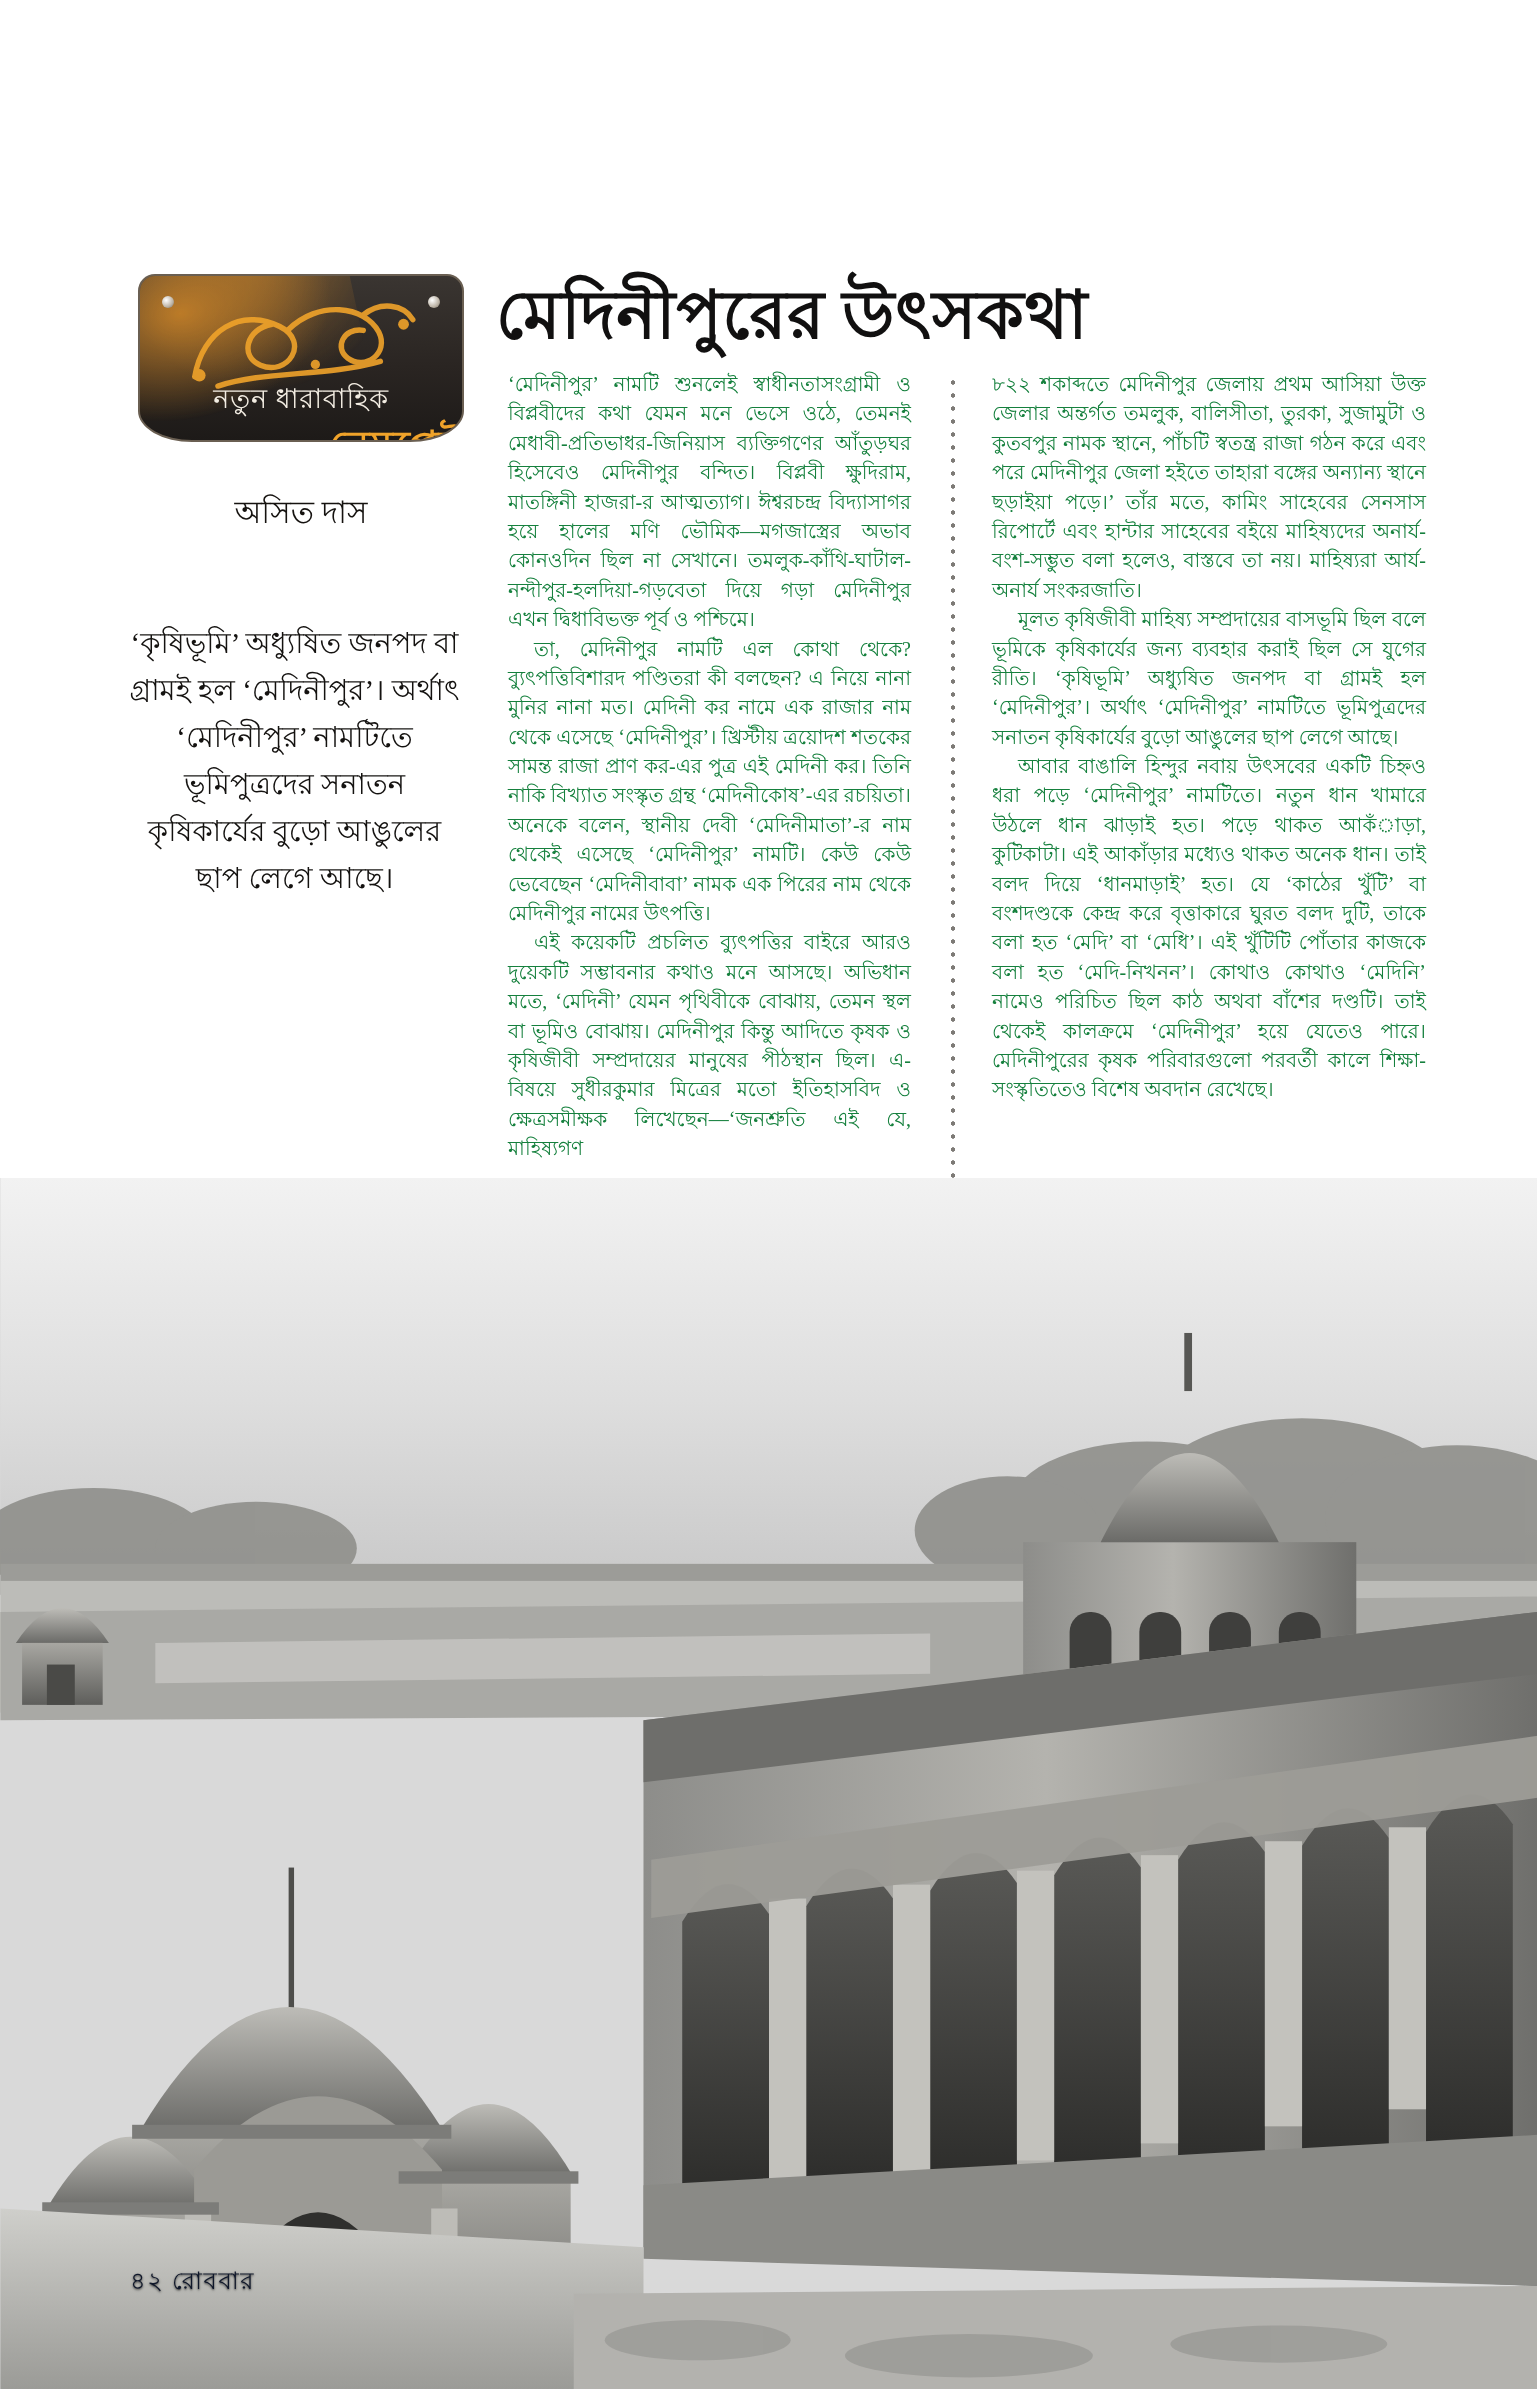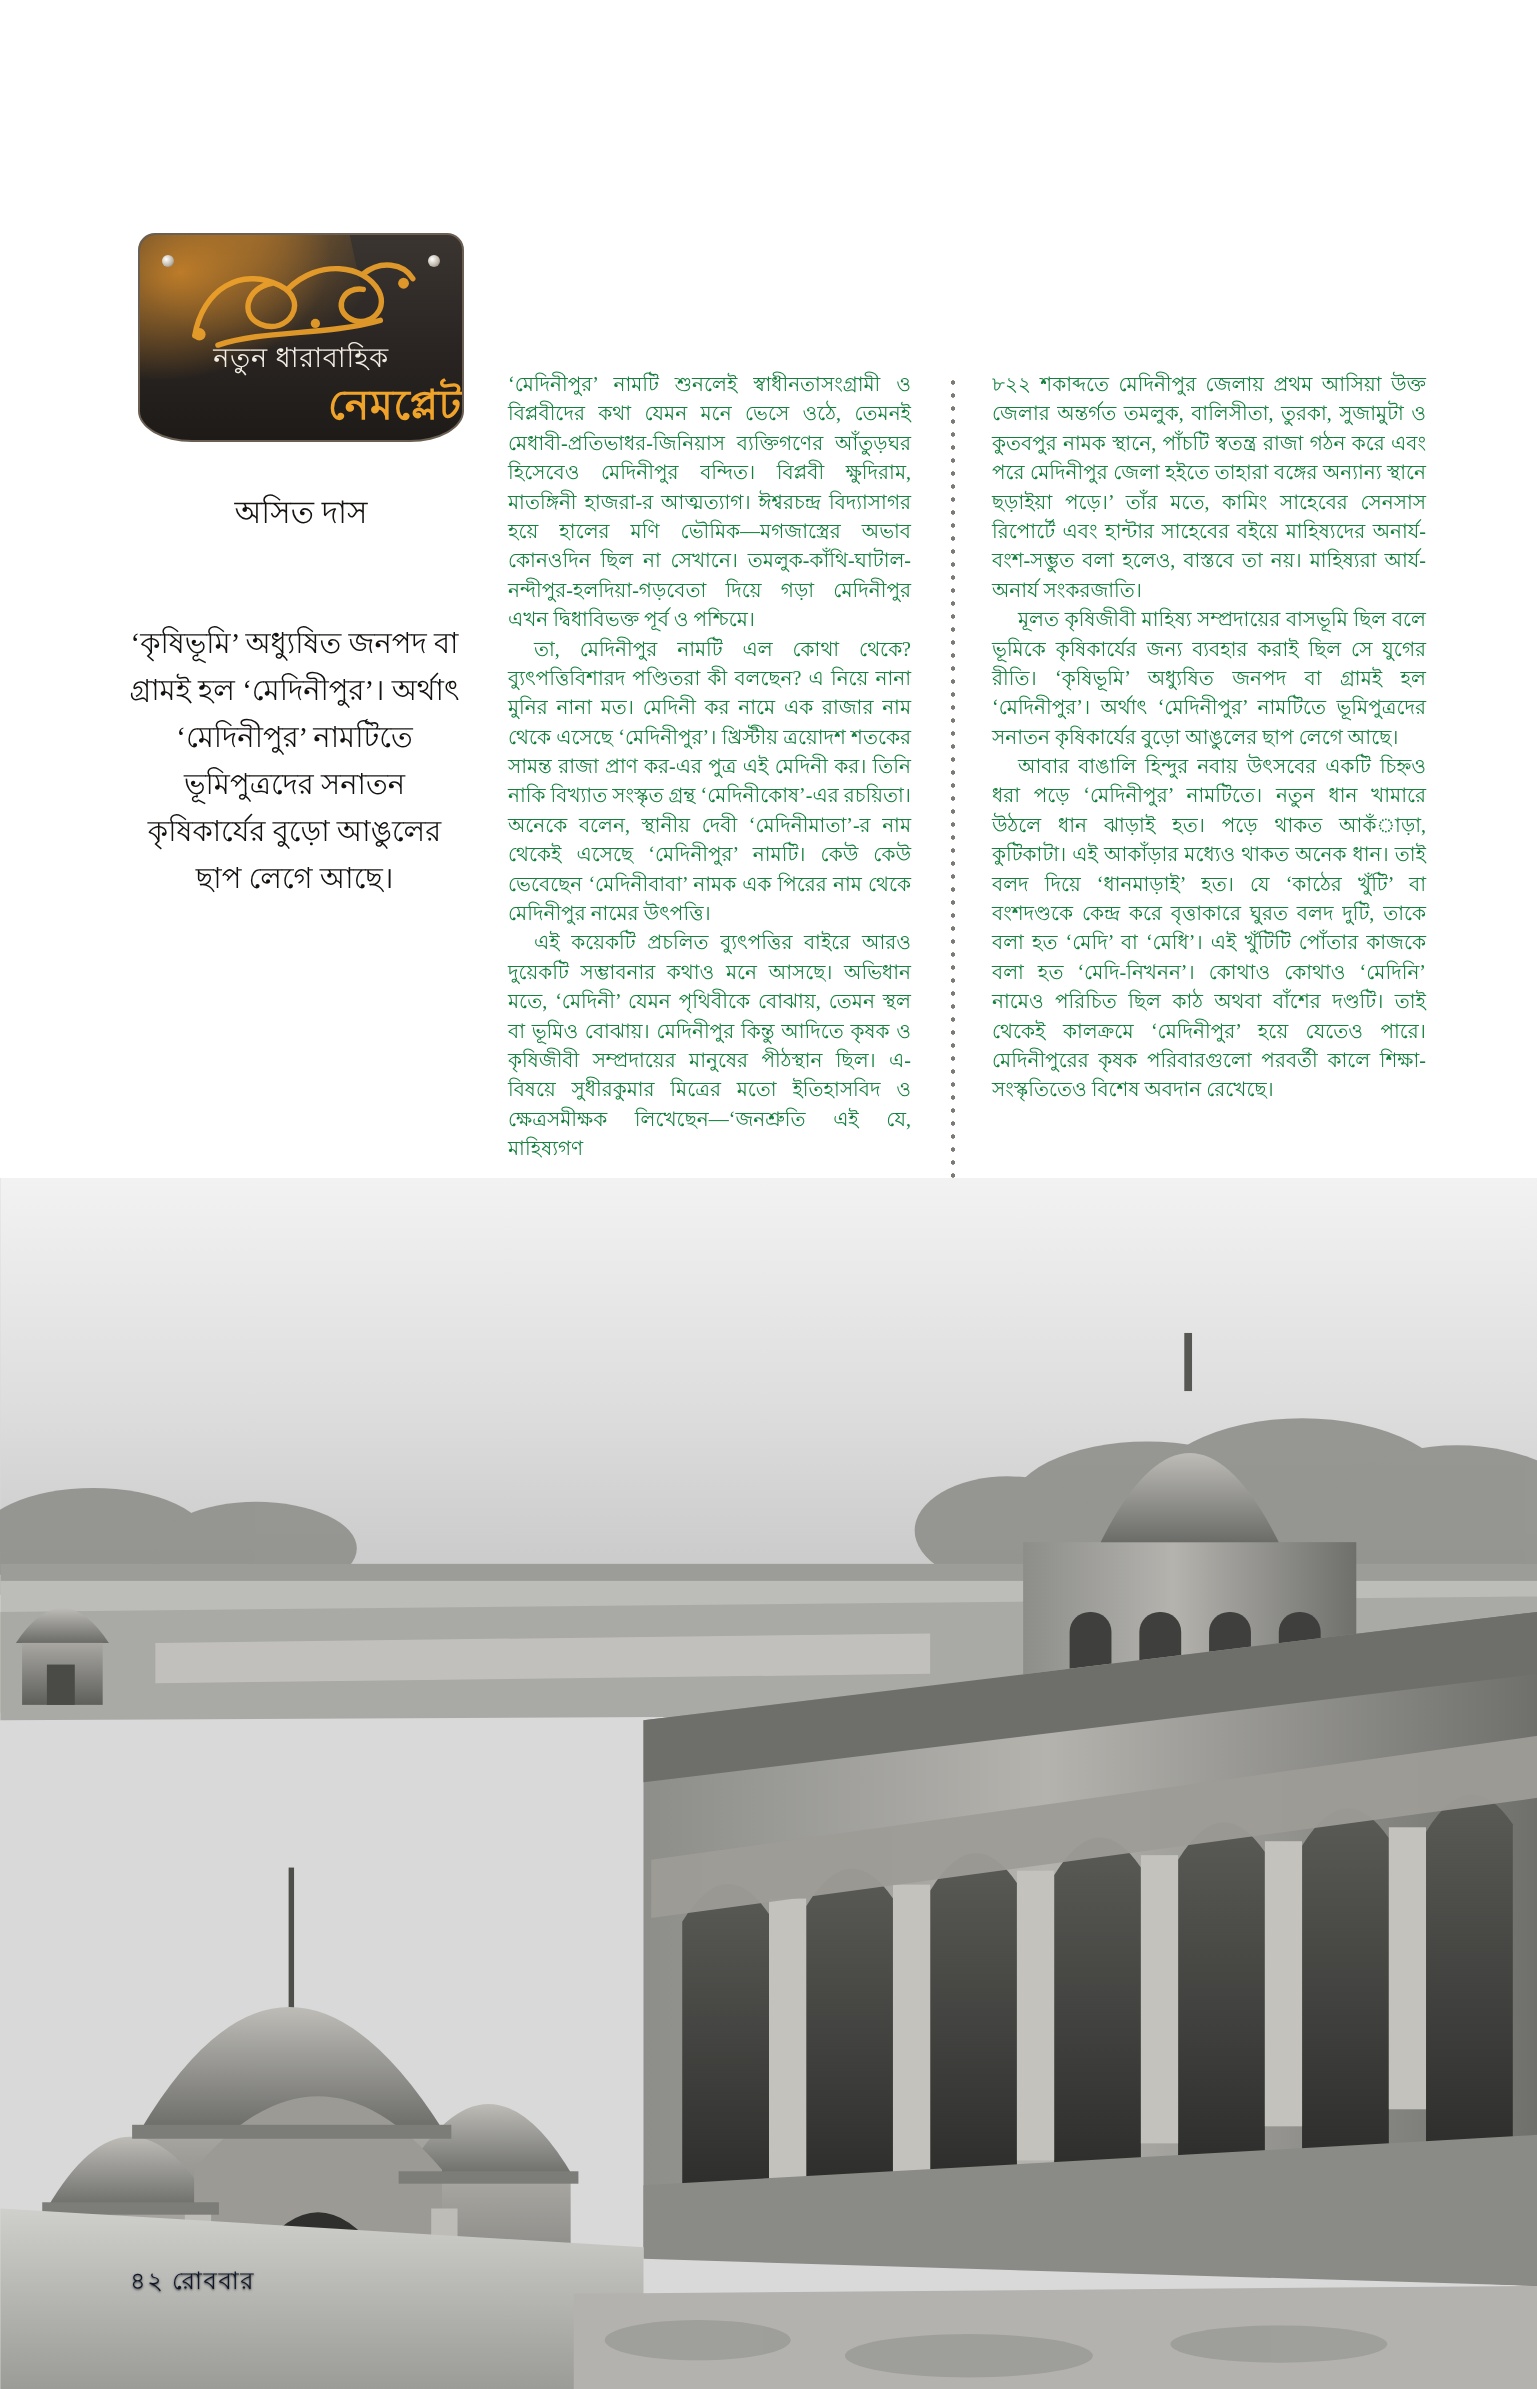--- a/index.html
+++ b/index.html
@@ -31,20 +31,21 @@
     height: 209px;
   }
   .badge-plate {
     position: absolute;
     inset: 0;
     background: linear-gradient(#3a3531 0%, #2a2522 55%, #1d1a18 100%);
     border-radius: 17px 17px 54px 54px / 17px 17px 31px 31px;
     border: 2.3px solid #6a5f52;
     box-shadow: 0 0 0 4.7px #ffffff;
     overflow: hidden;
+    margin-top: 41px;
   }
   .badge-plate::before {
     content: "";
     position: absolute;
     left: -31px; top: -54px;
     width: 248px; height: 202px;
     background:
       radial-gradient(ellipse at 30% 40%, rgba(235,150,40,0.85) 0%, rgba(235,150,40,0.0) 62%),
       radial-gradient(ellipse at 65% 20%, rgba(235,150,40,0.55) 0%, rgba(235,150,40,0) 60%);
     transform: rotate(-12deg);
@@ -190,20 +191,21 @@
           <circle cx="186" cy="104" r="6"></circle>
         </g>
       </svg>
       <span class="badge-screw left"></span>
       <span class="badge-screw right"></span>
       <div class="badge-line1">নতুন ধারাবাহিক</div>
       <div class="badge-line2">নেমপ্লেট</div>
     </div>
   </div>
 
+  <h1 class="headline">মেদিনীপুরের উৎসকথা</h1>
 
   <div class="byline">অসিত দাস</div>
 
   <div class="standfirst">‘কৃষিভূমি’ অধ্যুষিত জনপদ বা গ্রামই হল ‘মেদিনীপুর’। অর্থাৎ ‘মেদিনীপুর’ নামটিতে ভূমিপুত্রদের সনাতন কৃষিকার্যের বুড়ো আঙুলের ছাপ লেগে আছে।</div>
 
   <div class="col-divider"></div>
 
   <div class="col col-1">
     <p class="first">‘মেদিনীপুর’ নামটি শুনলেই স্বাধীনতাসংগ্রামী ও বিপ্লবীদের কথা যেমন মনে ভেসে ওঠে, তেমনই মেধাবী-প্রতিভাধর-জিনিয়াস ব্যক্তিগণের আঁতুড়ঘর হিসেবেও মেদিনীপুর বন্দিত। বিপ্লবী ক্ষুদিরাম, মাতঙ্গিনী হাজরা-র আত্মত্যাগ। ঈশ্বরচন্দ্র বিদ্যাসাগর হয়ে হালের মণি ভৌমিক—মগজাস্ত্রের অভাব কোনওদিন ছিল না সেখানে। তমলুক-কাঁথি-ঘাটাল-নন্দীপুর-হলদিয়া-গড়বেতা দিয়ে গড়া মেদিনীপুর এখন দ্বিধাবিভক্ত পূর্ব ও পশ্চিমে।</p>
     <p>তা, মেদিনীপুর নামটি এল কোথা থেকে? ব্যুৎপত্তিবিশারদ পণ্ডিতরা কী বলছেন? এ নিয়ে নানা মুনির নানা মত। মেদিনী কর নামে এক রাজার নাম থেকে এসেছে ‘মেদিনীপুর’। খ্রিস্টীয় ত্রয়োদশ শতকের সামন্ত রাজা প্রাণ কর-এর পুত্র এই মেদিনী কর। তিনি নাকি বিখ্যাত সংস্কৃত গ্রন্থ ‘মেদিনীকোষ’-এর রচয়িতা। অনেকে বলেন, স্থানীয় দেবী ‘মেদিনীমাতা’-র নাম থেকেই এসেছে ‘মেদিনীপুর’ নামটি। কেউ কেউ ভেবেছেন ‘মেদিনীবাবা’ নামক এক পিরের নাম থেকে মেদিনীপুর নামের উৎপত্তি।</p>

